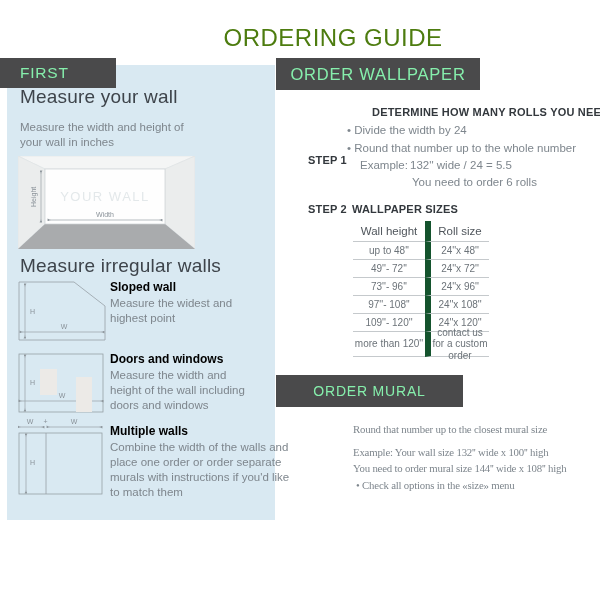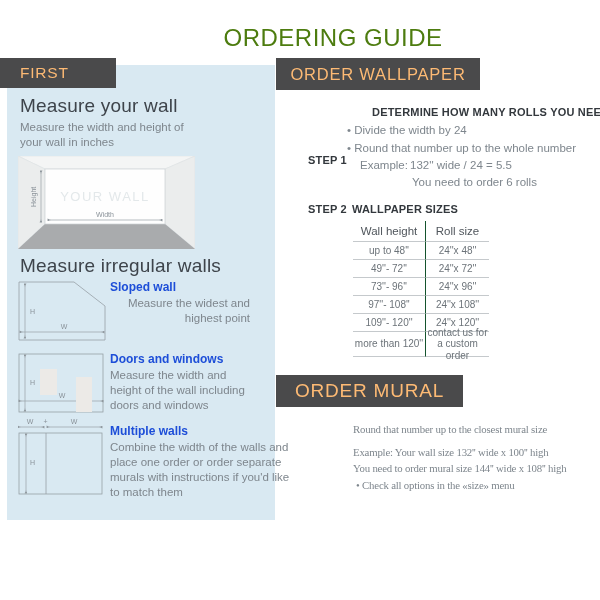--- a/index.html
+++ b/index.html
@@ -1,50 +1,50 @@
 <!DOCTYPE html>
 <html><head>
 <meta charset="utf-8">
 <style>
   html,body{margin:0;padding:0;background:#fff;}
   .page{position:relative;width:600px;height:600px;background:#ffffff;overflow:hidden;
         font-family:"Liberation Sans", sans-serif;}
   .title{position:absolute;left:333px;top:24px;transform:translateX(-50%);
          font-size:24px;letter-spacing:0.5px;color:#4d7c0f;white-space:nowrap;}
   .blue-panel{position:absolute;left:7px;top:65px;width:268px;height:455px;background:#d9e9f2;}
-  .bar{background:#4a4a4b;color:#fdba74;letter-spacing:0.8px;}
+  .bar{background:#4a4a4b;color:#86efac;letter-spacing:0.8px;}
   .bar-first{position:absolute;left:0;top:58px;width:116px;height:30px;line-height:30px;
              padding-left:20px;font-size:15.5px;box-sizing:border-box;}
   .bar-wallpaper{position:absolute;left:276px;top:58px;width:204px;height:32px;line-height:32px;
                  text-align:center;font-size:16.5px;}
   .bar-mural{position:absolute;left:276px;top:375px;width:187px;height:32px;line-height:32px;
-             text-align:center;font-size:19px;}
+             text-align:center;font-size:14px;}
   .h1{position:absolute;font-size:19px;color:#3e444b;letter-spacing:0.2px;white-space:nowrap;}
-  .h-measure{left:20px;top:95px;}
+  .h-measure{left:20px;top:86px;}
   .h-irregular{left:20px;top:255px;}
   .body-text{font-size:11.5px;line-height:15px;color:#7e868d;}
   .p-measure{position:absolute;left:20px;top:120px;width:165px;}
-  .mini-label{position:absolute;font-size:12px;font-weight:700;color:#1d4ed8;white-space:nowrap;}
+  .mini-label{position:absolute;font-size:12px;font-weight:700;color:#000000;white-space:nowrap;}
   .mini-desc{position:absolute;}
   .svg-abs{position:absolute;}
   .diag-text{font-size:7px;fill:#8a9299;font-family:"Liberation Sans",sans-serif;}
   .yourwall{font-size:13px;fill:#e3e8ea;letter-spacing:1.5px;text-anchor:middle;
             font-family:"Liberation Sans",sans-serif;}
   .step-label{position:absolute;font-size:11px;font-weight:700;color:#33383d;letter-spacing:0.2px;white-space:nowrap;}
   .step-title{position:absolute;font-size:11px;font-weight:700;color:#33383d;letter-spacing:0.2px;white-space:nowrap;}
   .bullets{position:absolute;left:347px;top:122px;}
   .bulleted{font-size:11.5px;line-height:17.5px;color:#7e868d;white-space:nowrap;}
   .bulleted::before{content:"• ";}
   .example-label{position:absolute;left:360px;top:159px;font-size:11.5px;color:#7e868d;white-space:nowrap;}
   .example-value{position:absolute;left:410px;top:159px;font-size:11.5px;color:#7e868d;white-space:nowrap;}
   .example-result{position:absolute;left:412px;top:176px;font-size:11.5px;color:#7e868d;white-space:nowrap;}
   .tbl{position:absolute;left:353px;top:221px;display:grid;grid-template-columns:72px 64px;}
   .tbl .c{display:flex;align-items:center;justify-content:center;border-bottom:1px solid #c5c9cc;
           box-sizing:border-box;text-align:center;}
-  .tbl .col2{border-left:1px solid #14532d;}
+  .tbl .col2{border-left:6px solid #14532d;}
   .tbl .hc{height:21px;font-size:11.5px;color:#50565c;}
   .tbl .bc{height:18px;font-size:10px;color:#6c7379;white-space:nowrap;}
   .tbl .lc{height:25px;font-size:10px;color:#6c7379;line-height:1.15;}
   .mural-text{position:absolute;font-size:10.8px;letter-spacing:-0.2px;color:#7e868d;white-space:nowrap;font-family:Liberation Serif, serif;}
   .mural-intro{left:353px;top:423px;}
   .mural-ex1{left:353px;top:446px;}
   .mural-ex2{left:353px;top:462px;}
   .mural-bullet{left:356px;top:479px;}
   .mural-bullet::before{content:"• ";}
 </style>
@@ -90,21 +90,21 @@
         <path d="M0,2 L4.5,0 L4.5,4 Z" fill="#8f979d"></path>
       </marker>
     </defs>
     <polygon points="1,1 56,1 87,25 87,59 1,59" fill="none" stroke="#97a0a6" stroke-width="0.8"></polygon>
     <line x1="7" y1="5" x2="7" y2="55" stroke="#9aa1a7" stroke-width="0.7" marker-start="url(#ah2)" marker-end="url(#ah2)"></line>
     <text class="diag-text" x="12" y="33">H</text>
     <line x1="4" y1="51" x2="84" y2="51" stroke="#9aa1a7" stroke-width="0.7" marker-start="url(#ah2)" marker-end="url(#ah2)"></line>
     <text class="diag-text" x="46" y="48" text-anchor="middle">W</text>
   </svg>
   <div class="mini-label" style="left:110px;top:280px;">Sloped wall</div>
-  <div class="mini-desc body-text" style="left:110px;top:296px;width:140px;text-align:right;">Measure the widest and highest point</div>
+  <div class="mini-desc body-text" style="left:110px;top:296px;width:140px;">Measure the widest and highest point</div>
 
   <svg class="svg-abs" style="left:18px;top:353px;" width="86" height="64" viewBox="0 0 86 64">
     <defs>
       <marker id="ah3" markerWidth="6" markerHeight="6" refX="1" refY="2" orient="auto-start-reverse">
         <path d="M0,2 L4.5,0 L4.5,4 Z" fill="#8f979d"></path>
       </marker>
     </defs>
     <rect x="1" y="1" width="84" height="58" fill="none" stroke="#97a0a6" stroke-width="0.8"></rect>
     <line x1="7" y1="4" x2="7" y2="56" stroke="#9aa1a7" stroke-width="0.7" marker-start="url(#ah3)" marker-end="url(#ah3)"></line>
     <text class="diag-text" x="12" y="32">H</text>

